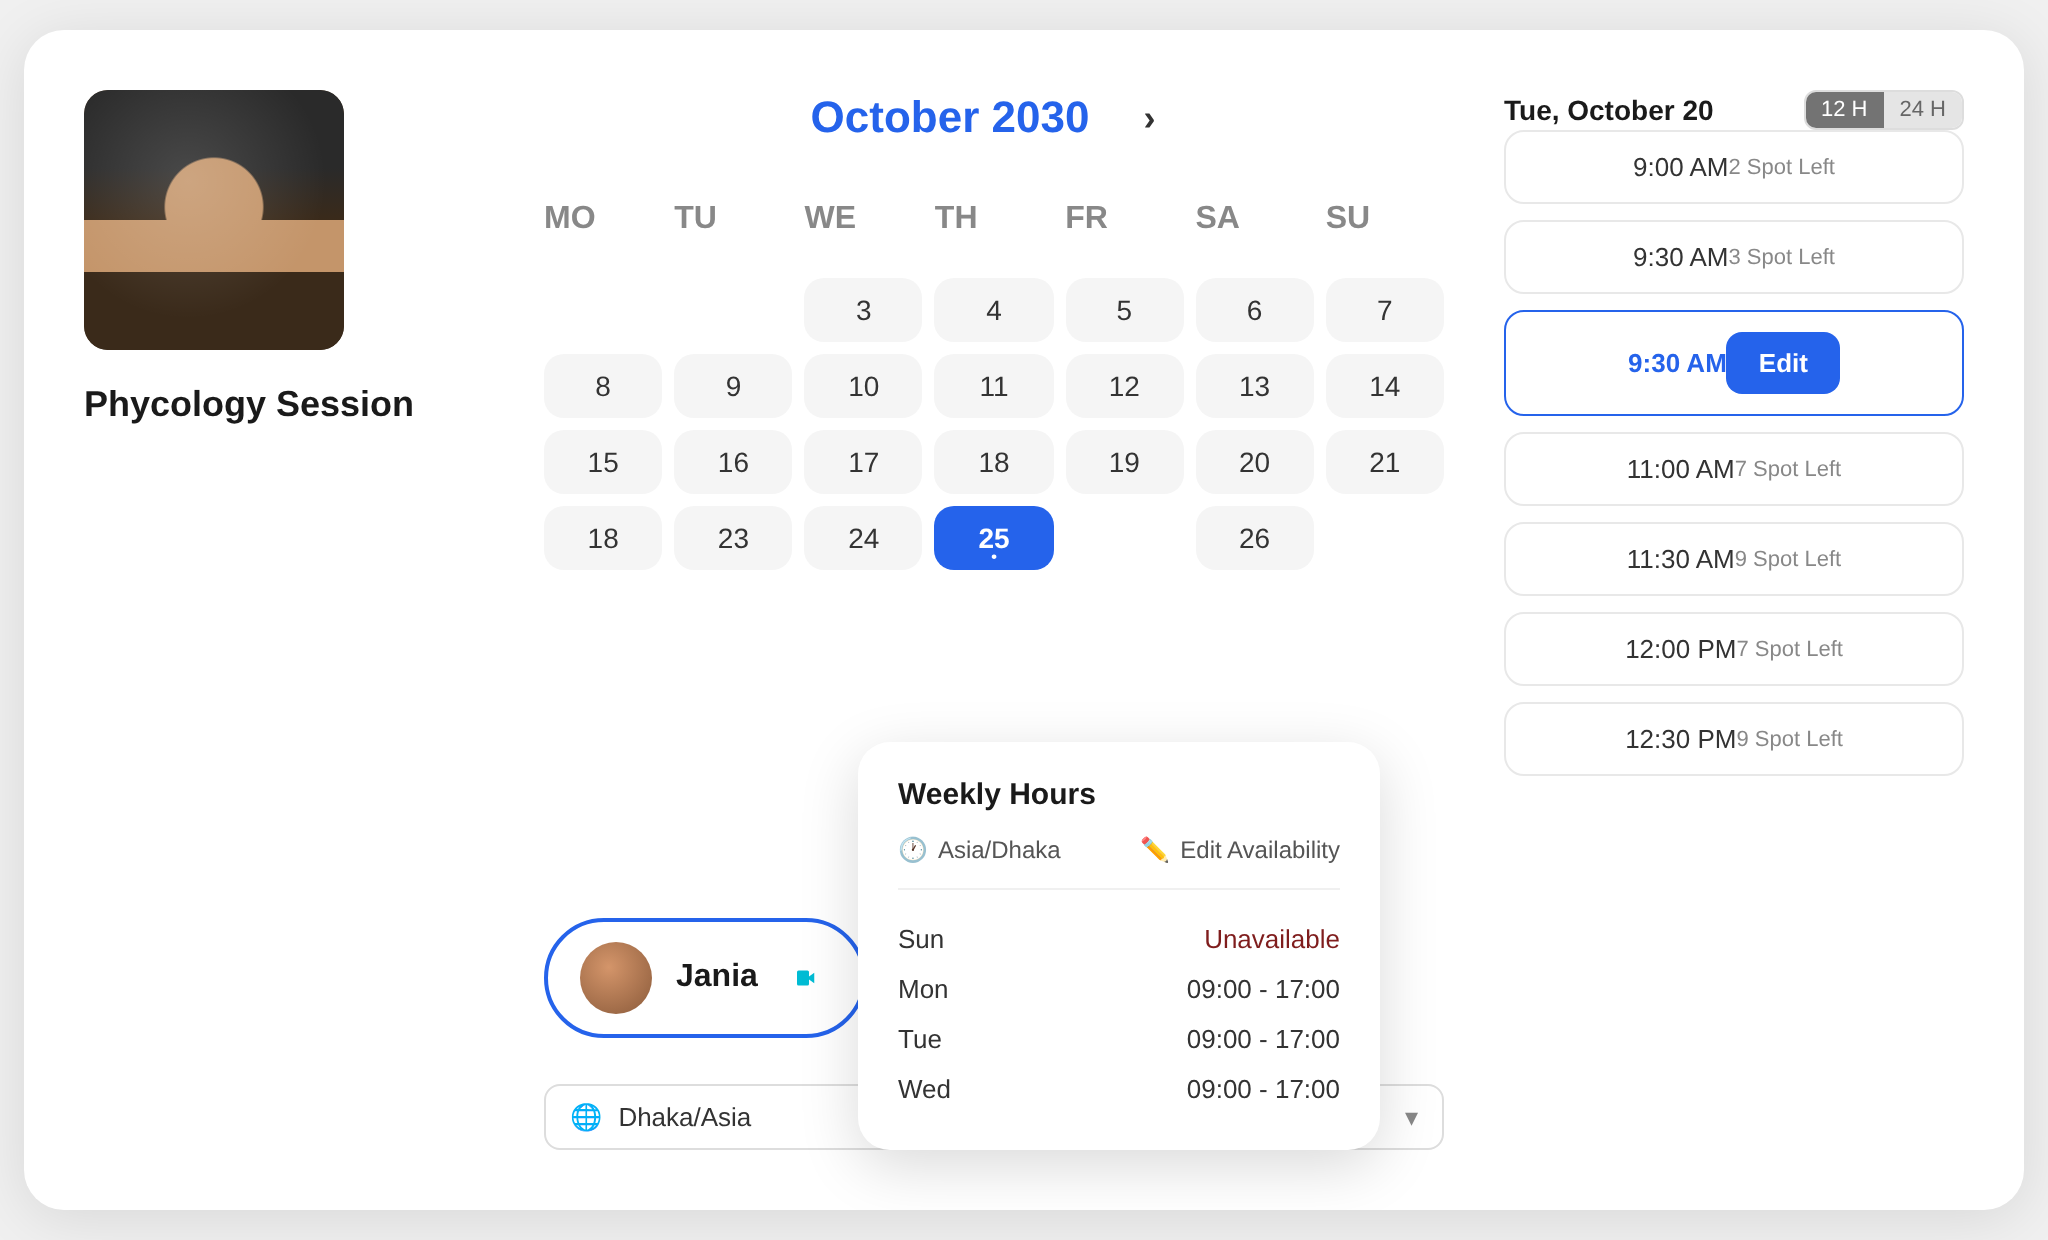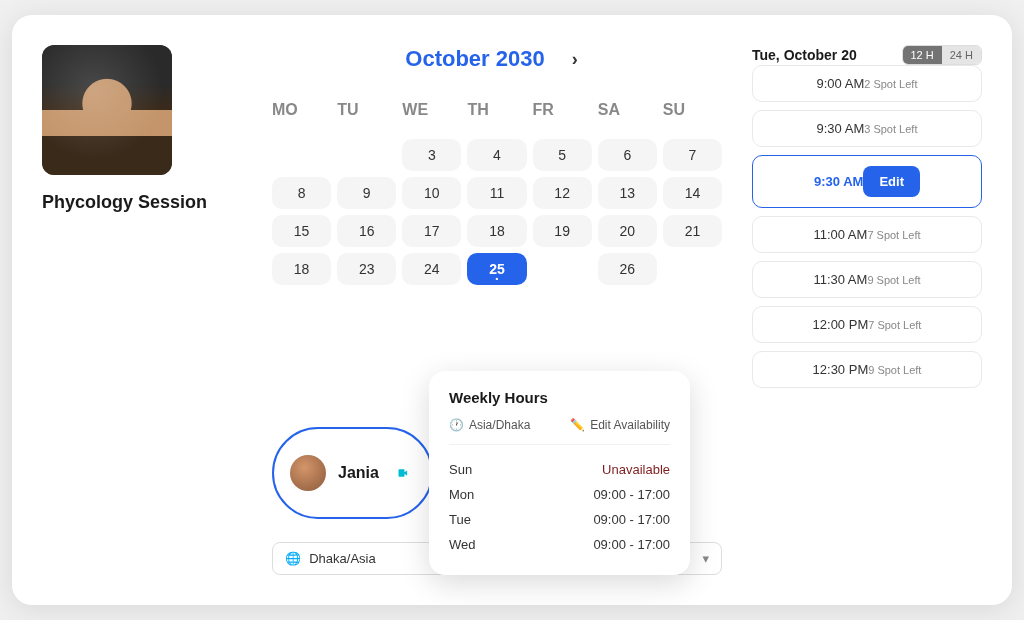--- a/index.html
+++ b/index.html
@@ -137,21 +137,21 @@
       font-size: 8px;
       color: white;
     }
     
     .user-card {
       display: flex;
       align-items: center;
       gap: 12px;
       border: 2px solid #2563eb;
       border-radius: 50px;
-      padding: 26px 16px;
+      padding: 10px 16px;
       background: white;
       margin-top: 16px;
       width: fit-content;
     }
     .user-avatar-small {
       width: 36px;
       height: 36px;
       border-radius: 50%;
       background: radial-gradient(circle at 40% 35%, #d4956a, #8a5a3a);
       flex-shrink: 0;

